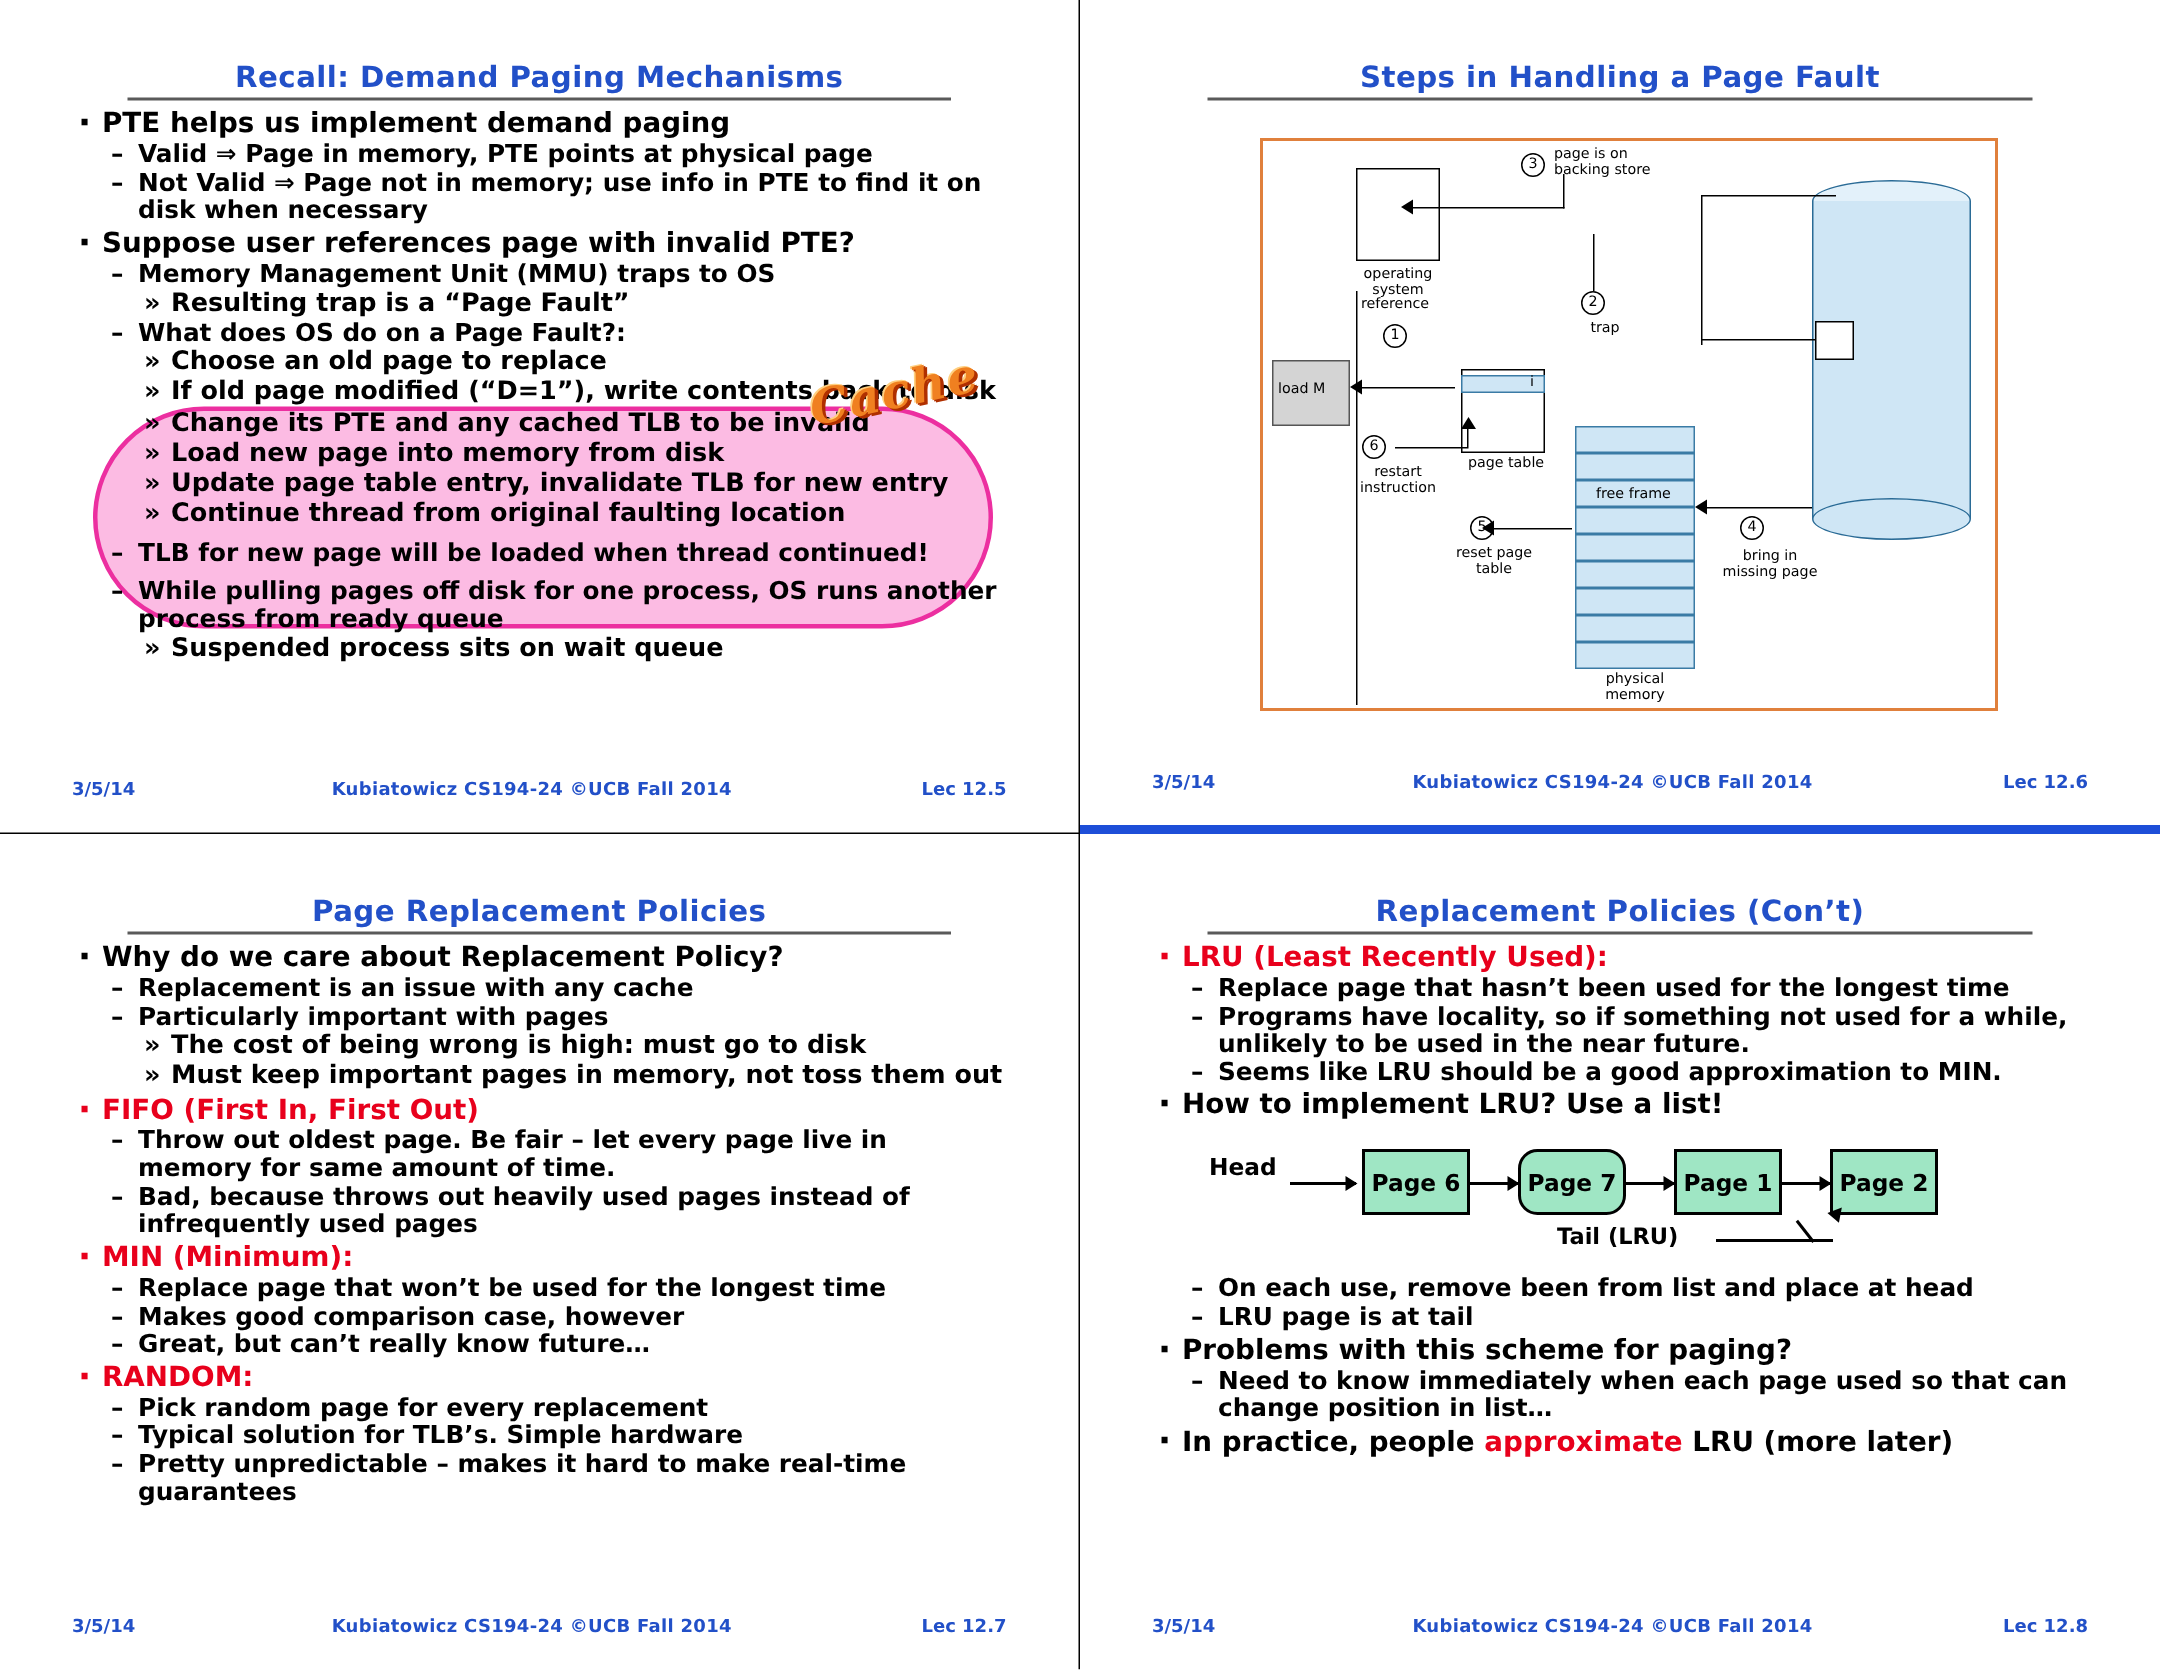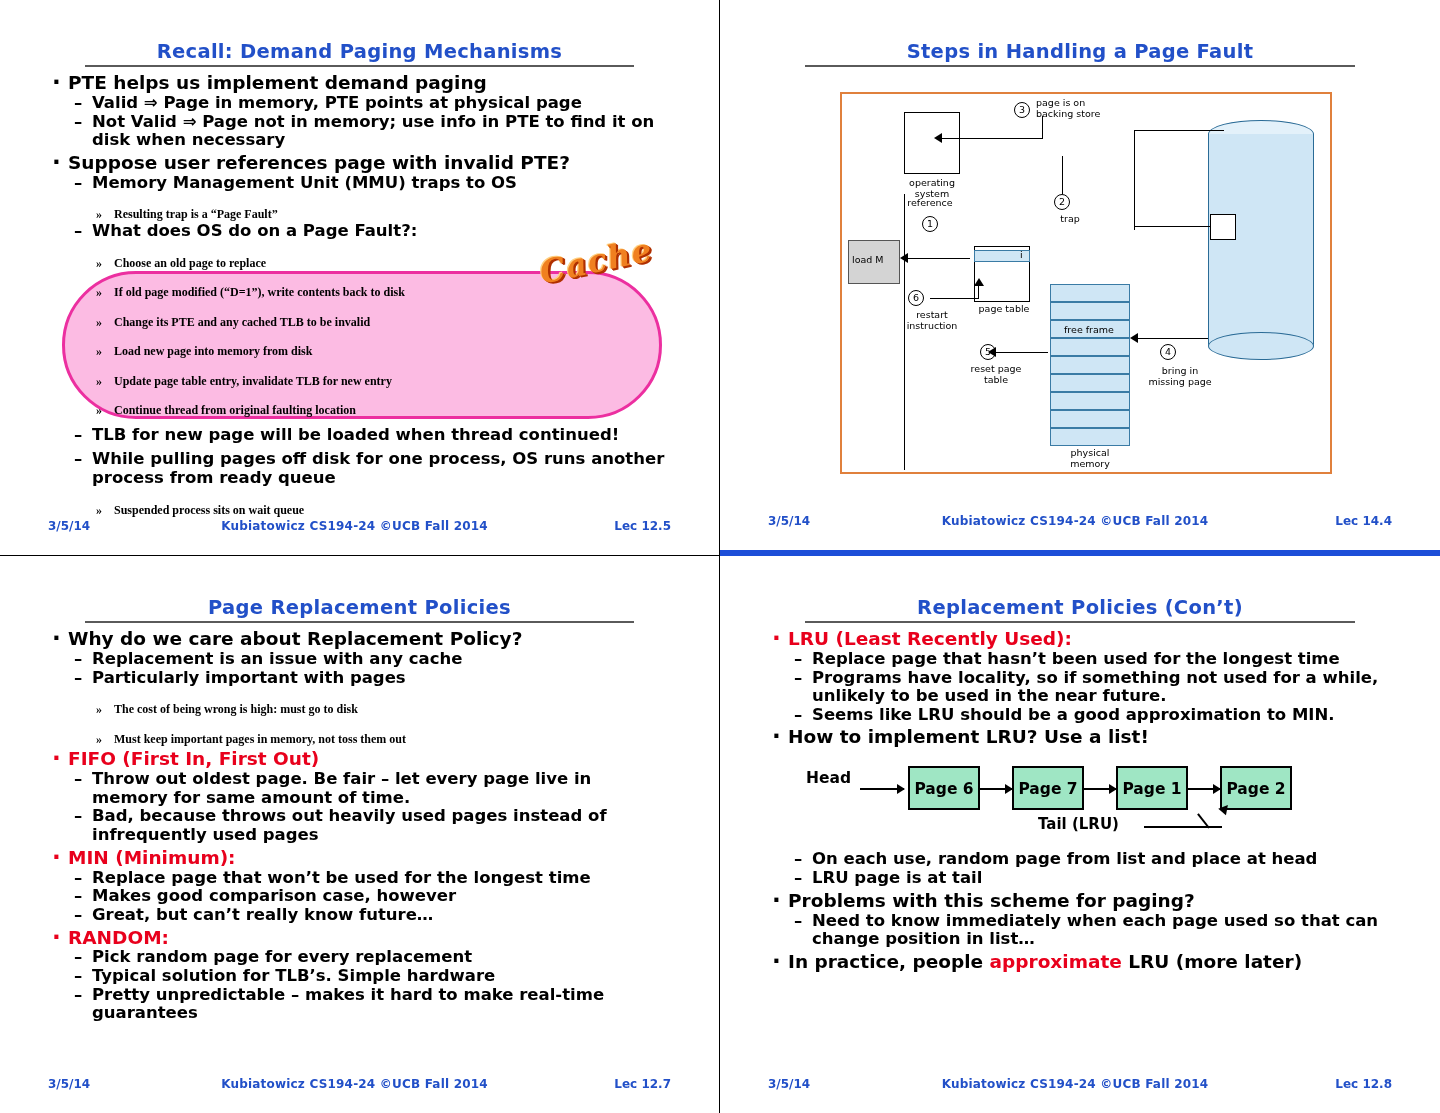--- a/index.html
+++ b/index.html
@@ -64,25 +64,24 @@
     font-size: 16.5px;
     font-weight: bold;
     padding-left: 44px;
     margin-top: 0;
   }
   .l2::before {
     content: "\2013";
     position: absolute; left: 26px; top: 0;
   }
   .l3 {
-    font-size: 12px;
+    font-size: 17px;
     font-weight: bold;
     padding-left: 66px;
-    margin-top: 16px;
-    font-family: Liberation Serif, serif;
+    margin-top: 1px;
   }
   .l3::before {
     content: "\00BB";
     position: absolute; left: 48px; top: 0;
   }
   .red { color: #e8001c; }
 
   .footer {
     position: absolute;
     left: 48px; right: 48px; bottom: 22px;
@@ -327,21 +326,21 @@
         <div class="fig-box" style="left:368px; top:120px; width:26px; height:26px;"></div>
 
         <div class="hline" style="left:292px; top:36px; width:90px;"></div>
         <div class="vline" style="left:292px; top:36px; height:100px;"></div>
         <div class="hline" style="left:292px; top:132px; width:76px;"></div>
       </div>
     </div>
     <div class="footer">
       <span class="date">3/5/14</span>
       <span class="center">Kubiatowicz CS194-24 ©UCB Fall 2014</span>
-      <span class="lec">Lec 14.4</span>
+      <span class="lec">Lec 12.6</span>
     </div>
   </div>
 
   <div class="slide bl">
     <div class="slide-inner">
       <div class="slide-title">Page Replacement Policies</div>
       <div class="title-rule"></div>
 
       <div class="body">
         <ul>
@@ -385,36 +384,36 @@
           <li class="l1">How to implement LRU? Use a list!</li>
         </ul>
 
         <div class="lru-diagram">
           <div class="head-label" style="left:38px; top:16px;">Head</div>
           <div class="arrow-h" style="left:92px; top:34px; width:44px;"></div>
 
           <div class="node" style="left:140px; top:12px;">Page 6</div>
           <div class="arrow-h" style="left:212px; top:34px; width:32px;"></div>
 
-          <div class="node" style="left:244px; top:12px;">Page 7</div>
+          <div class="node" style="left:244px; top:12px;border-radius:13px;">Page 7</div>
           <div class="arrow-h" style="left:316px; top:34px; width:32px;"></div>
 
           <div class="node" style="left:348px; top:12px;">Page 1</div>
           <div class="arrow-h" style="left:420px; top:34px; width:32px;"></div>
 
           <div class="node" style="left:452px; top:12px;">Page 2</div>
 
           <div class="tail-label" style="left:270px; top:62px;">Tail (LRU)</div>
           <div style="position:absolute; left:376px; top:72px; width:78px; height:2px; background:#000;"></div>
           <div style="position:absolute; left:440px; top:56px; width:2px; height:18px; background:#000; transform:rotate(-38deg); transform-origin:bottom center;"></div>
           <div style="position:absolute; left:452px; top:50px; border-left:5px solid transparent; border-right:5px solid transparent; border-bottom:9px solid #000; transform:rotate(40deg);"></div>
         </div>
 
         <ul>
-          <li class="l2">On each use, random page from list and place at head</li>
+          <li class="l2">On each use, remove been from list and place at head</li>
           <li class="l2">LRU page is at tail</li>
           <li class="l1">Problems with this scheme for paging?</li>
           <li class="l2">Need to know immediately when each page used so that can change position in list…</li>
           <li class="l1">
             <span>In practice, people </span><span class="red">approximate</span><span> LRU (more later)</span>
           </li>
         </ul>
       </div>
     </div>
     <div class="footer">

